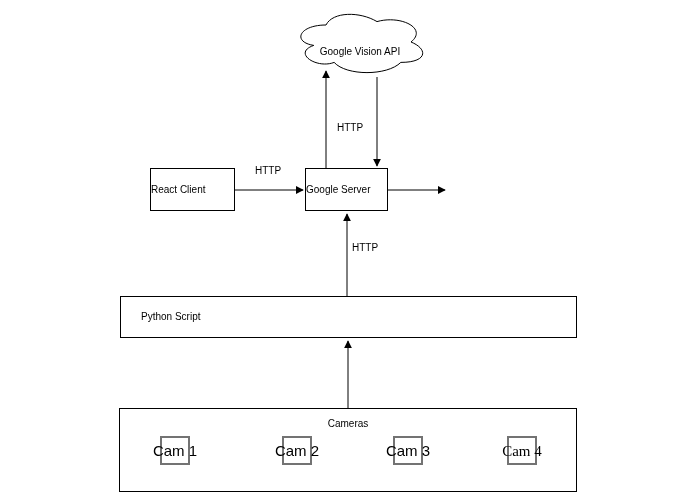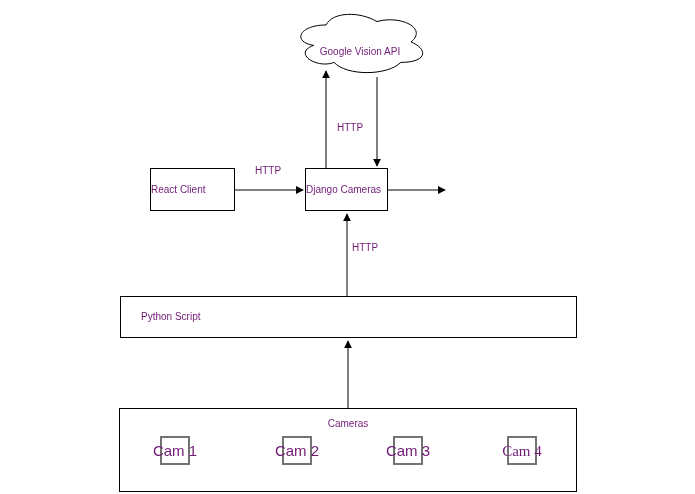--- a/index.html
+++ b/index.html
@@ -6,21 +6,21 @@
     margin: 0;
     padding: 0;
     background: #ffffff;
   }
   .canvas {
     position: relative;
     width: 695px;
     height: 494px;
     background: #ffffff;
     font-family: "Liberation Sans", sans-serif;
-    color: #701a75;
+    color: #000000;
     overflow: hidden;
     border-radius: 15px;
   }
   .connectors {
     position: absolute;
     left: 0;
     top: 0;
     pointer-events: none;
   }
   .connectors line { pointer-events: stroke; }
@@ -124,21 +124,21 @@
                C 68 3.4 40.8 3.4 34 17 Z" fill="#ffffff" stroke="#000000" stroke-width="1"></path>
     </svg>
     <div class="shape-label">Google Vision API</div>
   </div>
 
   <div class="node" id="node-react">
     <span>React Client</span>
   </div>
 
   <div class="node" id="node-django">
-    <span>Django Cameras</span>
+    <span>Google Server</span>
   </div>
 
 
   <div class="node" id="node-python">
     <span>Python Script</span>
   </div>
 
   <div class="node" id="node-cameras">
     <div class="cameras-label">Cameras</div>
     <div class="cam" id="cam1">

